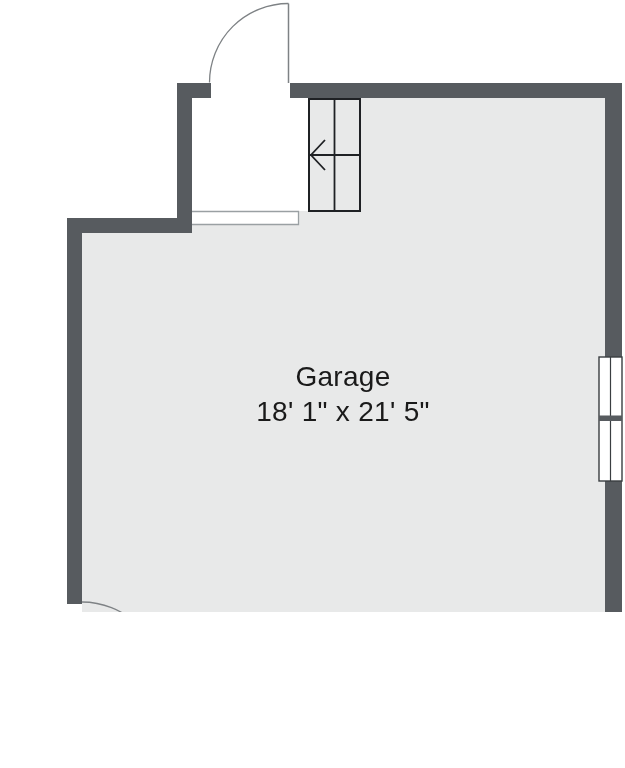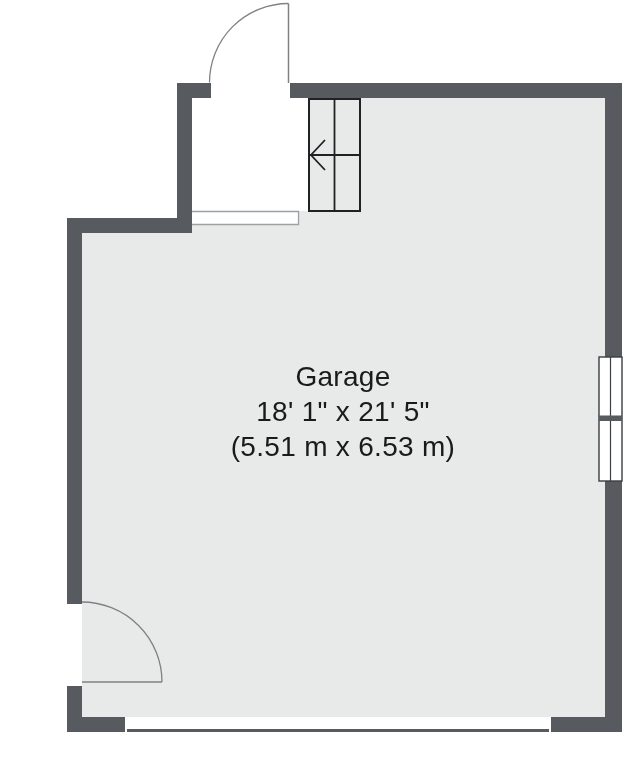--- a/index.html
+++ b/index.html
@@ -4,21 +4,21 @@
 <style>
   html, body {
     margin: 0;
     padding: 0;
     background: var(--color-background, #ffffff);
     font-family: "Liberation Sans", sans-serif;
   }
   .plan {
     position: relative;
     width: 625px;
-    height: 768px;
+    height: 612px;
     background: var(--color-background, #ffffff);
     overflow: hidden;
   }
   .plan svg { position: absolute; left: 0; top: 0; }
 
   .wall        { fill: var(--color-wall, #575b5f); }
   .floor       { fill: var(--color-floor, #e8e9e9); }
   .white-fill  { fill: var(--color-background, #ffffff); }
   .stairs-stroke  { stroke: var(--color-stairs_line, #1f2124); fill: none; }
   .door-stroke    { stroke: var(--color-door_swing, #7e8285); fill: none; }
@@ -87,15 +87,14 @@
 
     <g>
       <line class="door-stroke" stroke-width="1.5" x1="82" y1="682" x2="162" y2="682"></line>
       <path class="door-stroke" stroke-width="1.3" d="M 162 682 A 80 80 0 0 0 82 602"></path>
     </g>
   </svg>
 
   <div class="room-label">
     <div>Garage</div>
     <div>18' 1" x 21' 5"</div>
-    <div>(5.51 m x 6.53 m)</div>
   </div>
 </div>
 
 </body></html>

